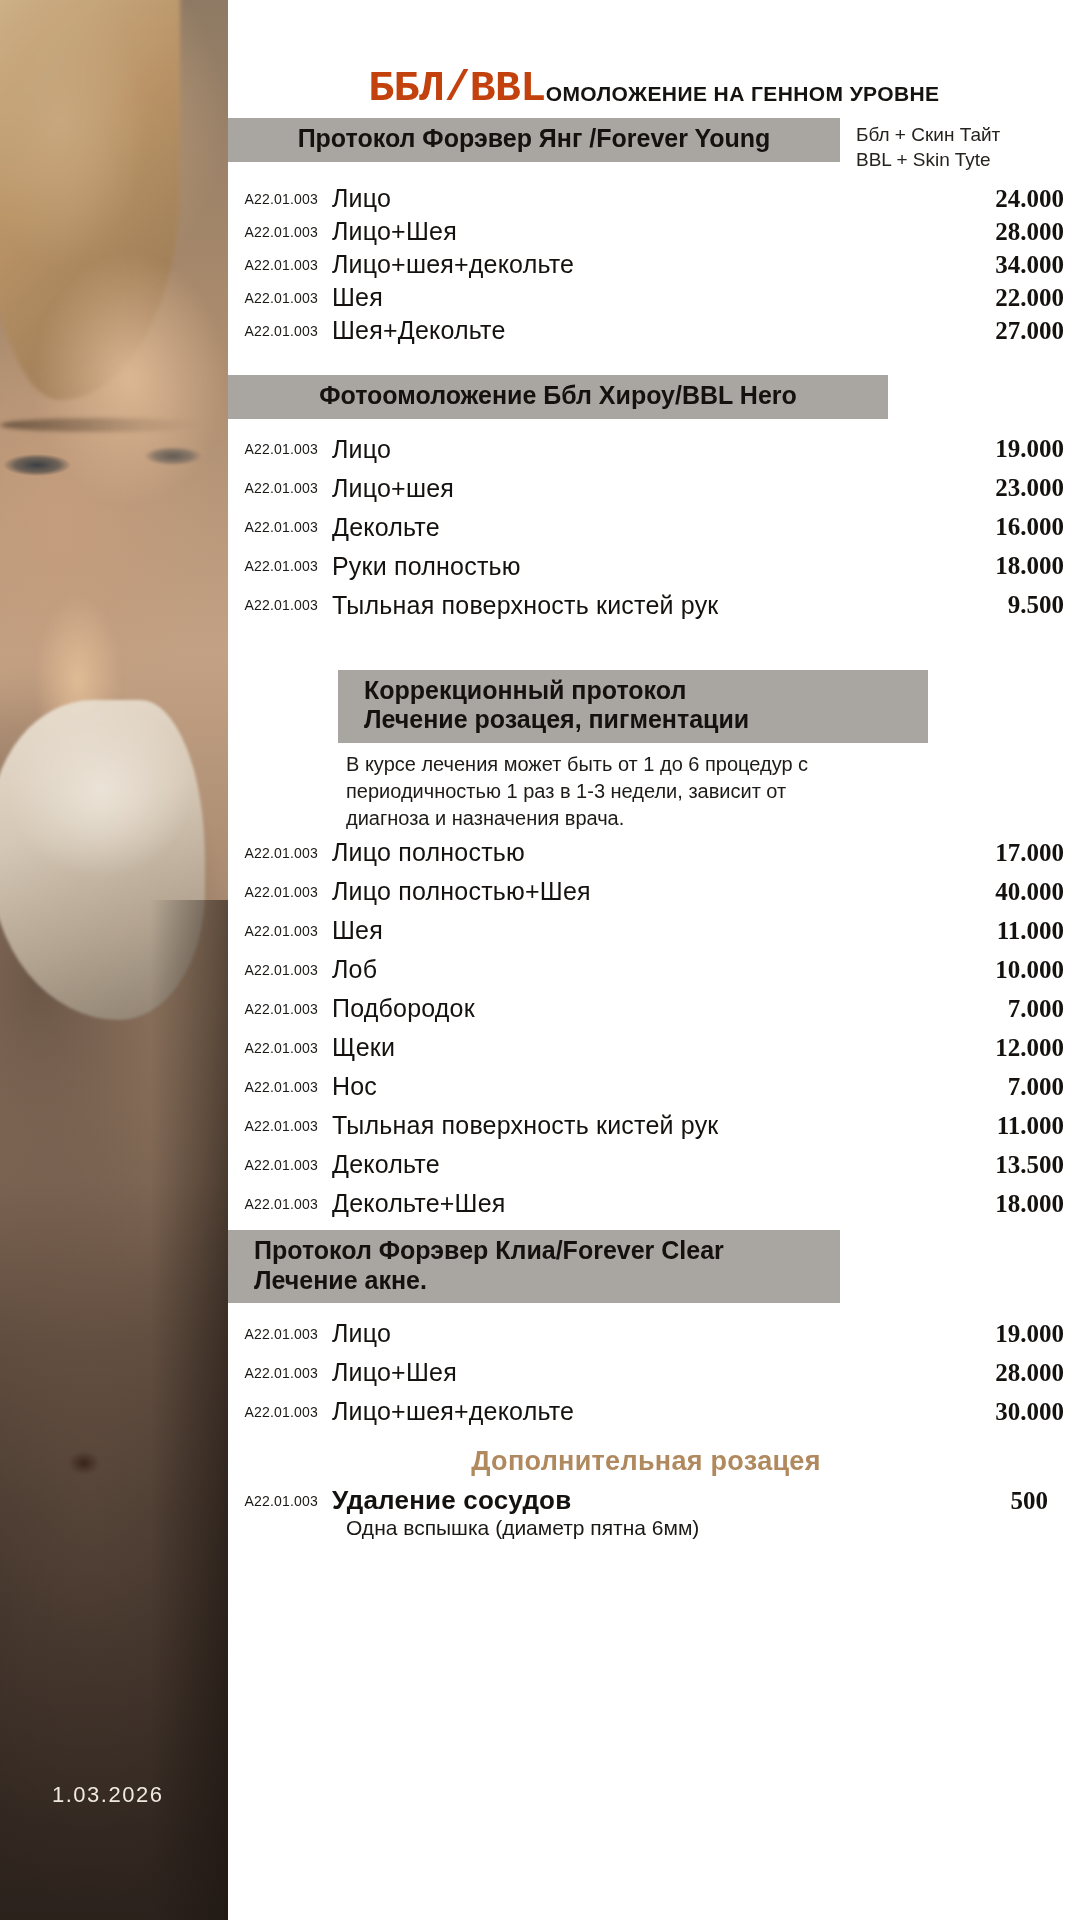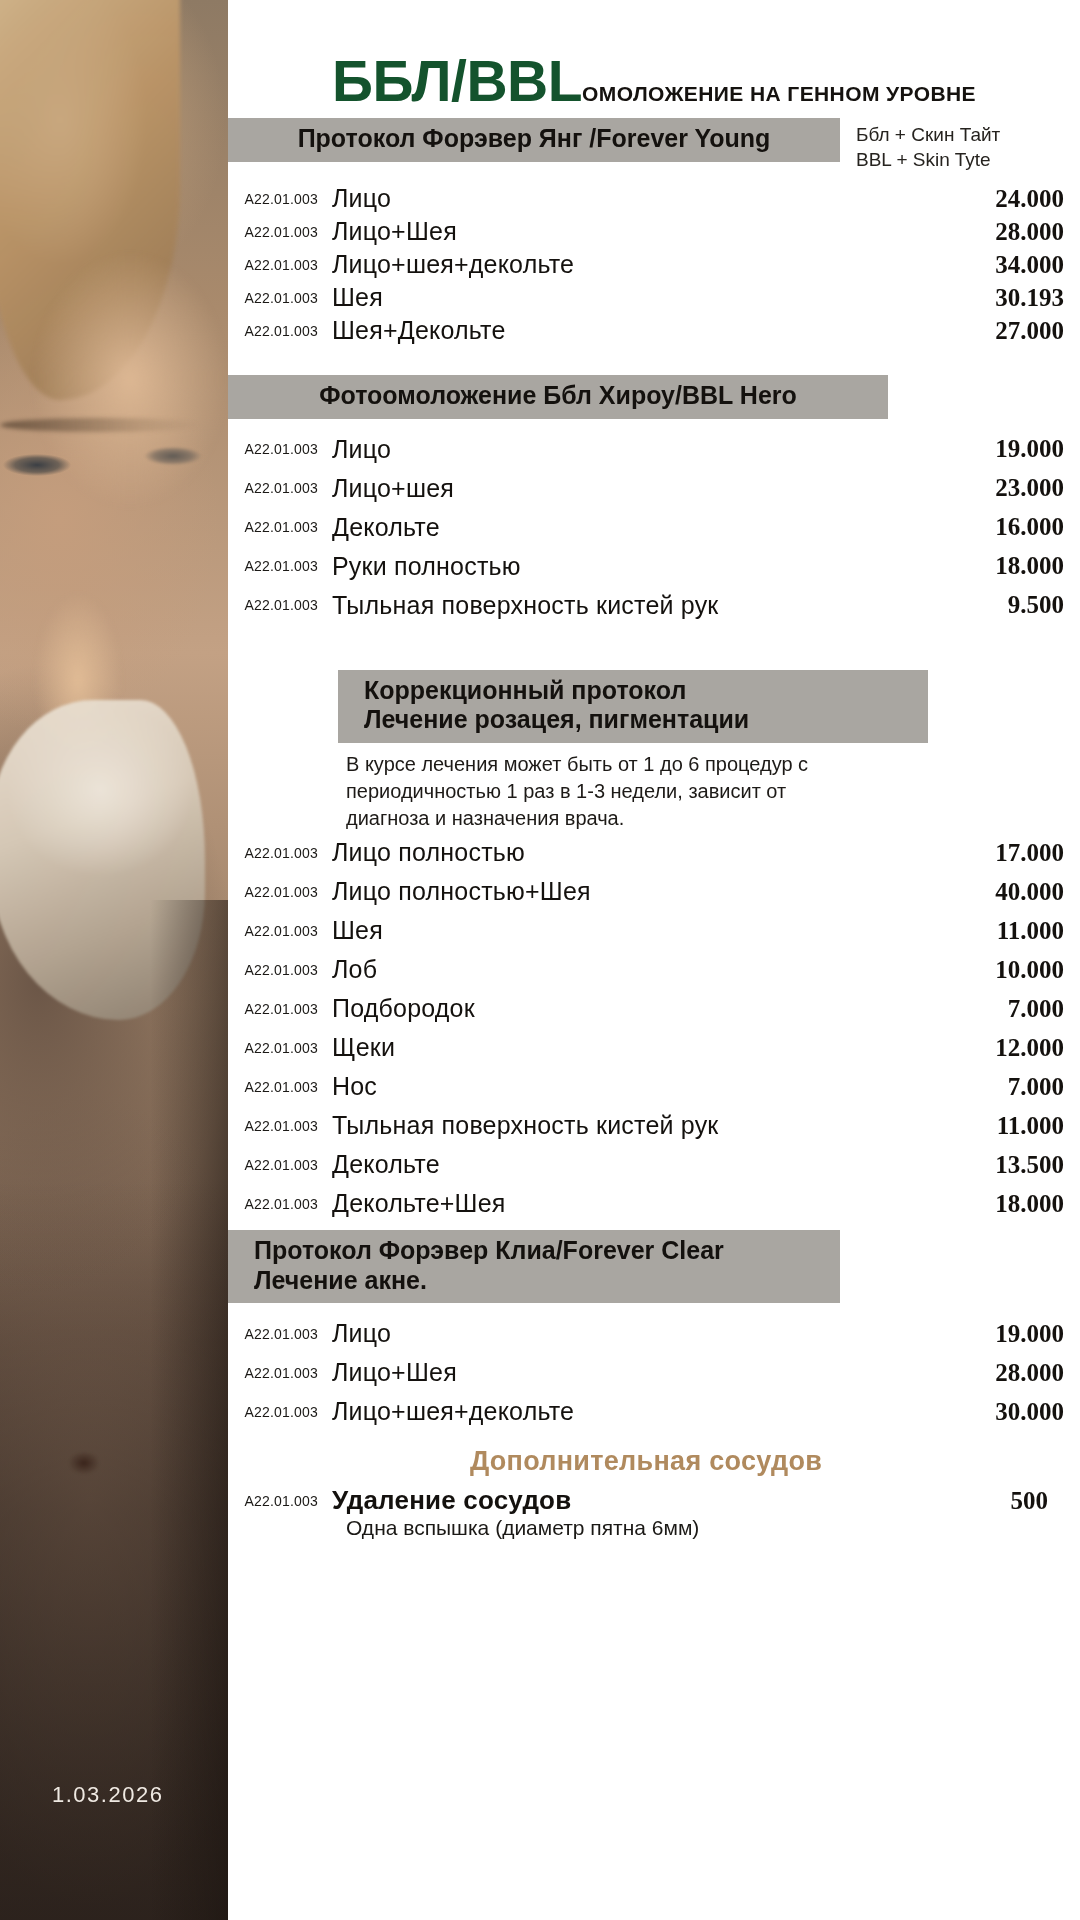--- a/index.html
+++ b/index.html
@@ -114,25 +114,26 @@
   
   #title-row {
     position: relative;
     height: 118px;
     display: flex;
     align-items: flex-end;
     justify-content: center;
     padding: 0 14px 8px 14px;
   }
   #title-main {
-    font-size: 57px;
+    font-size: 43px;
     font-weight: bold;
     letter-spacing: -0.5px;
-    color: #14532d;
+    color: #c2410c;
     line-height: 1;
+    font-family: Liberation Mono, monospace;
   }
   #title-sub {
     font-size: 21px;
     font-weight: bold;
     letter-spacing: 0.4px;
     color: #15120f;
     padding-bottom: 4px;
     text-transform: uppercase;
   }
 
@@ -260,21 +261,21 @@
       <div class="price">28.000</div>
     </div>
     <div class="row">
       <div class="code">A22.01.003</div>
       <div class="name">Лицо+шея+декольте</div>
       <div class="price">34.000</div>
     </div>
     <div class="row">
       <div class="code">A22.01.003</div>
       <div class="name">Шея</div>
-      <div class="price">30.193</div>
+      <div class="price">22.000</div>
     </div>
     <div class="row">
       <div class="code">A22.01.003</div>
       <div class="name">Шея+Декольте</div>
       <div class="price">27.000</div>
     </div>
   </div>
 
   <div class="gap-28"></div>
 
@@ -401,21 +402,21 @@
     <div class="row">
       <div class="code">A22.01.003</div>
       <div class="name">Лицо+шея+декольте</div>
       <div class="price">30.000</div>
     </div>
   </div>
 
   <div class="gap-14"></div>
 
   <div class="extra-wrap">
-    <div class="extra-title">Дополнительная сосудов</div>
+    <div class="extra-title">Дополнительная розацея</div>
     <div class="row">
       <div class="code">A22.01.003</div>
       <div class="name bold">Удаление сосудов</div>
       <div class="price">500</div>
     </div>
     <div class="sub-note">Одна вспышка (диаметр пятна 6мм)</div>
   </div>
 
 </div>
 

